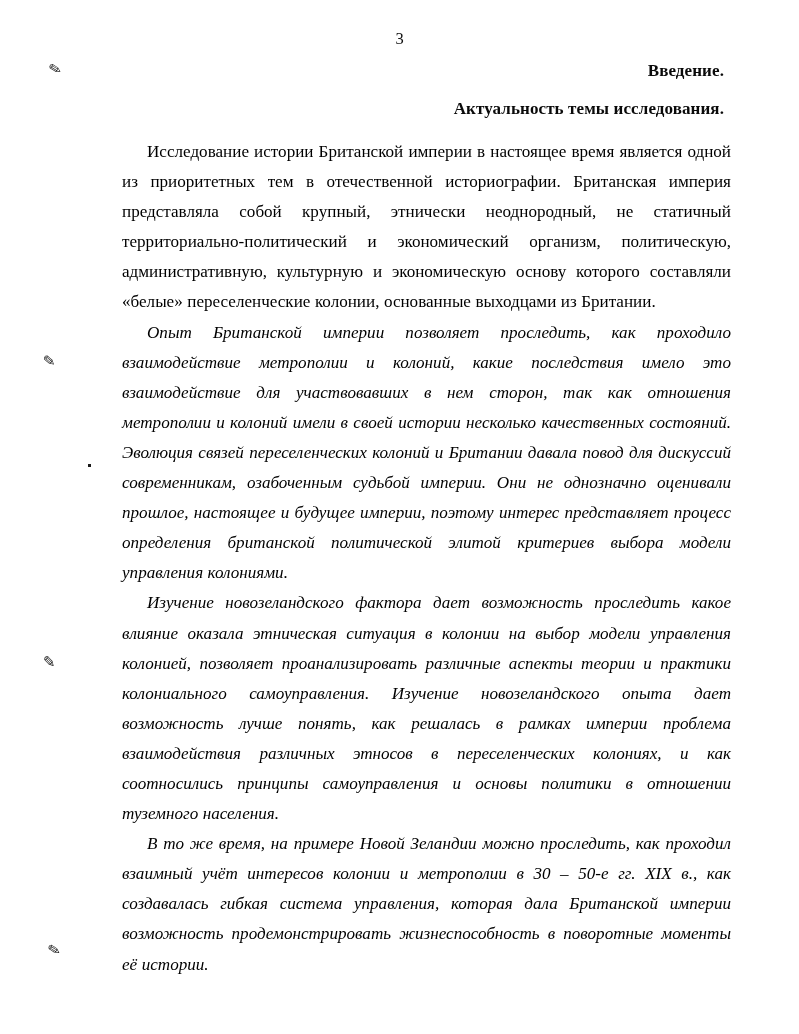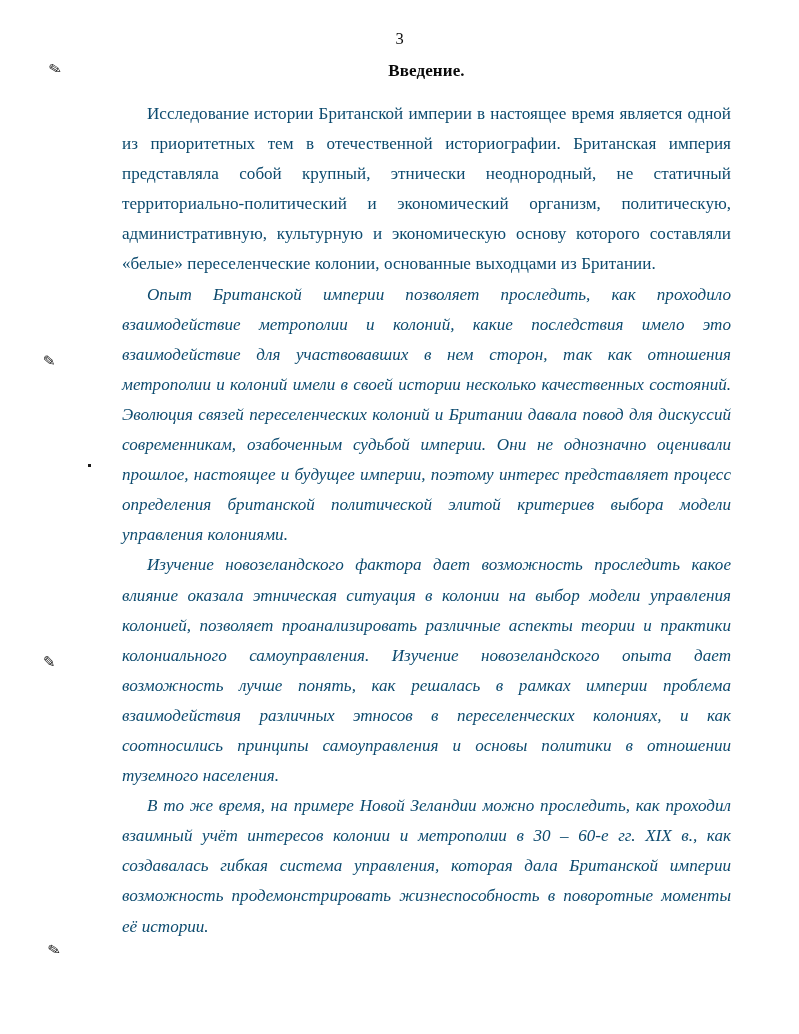--- a/index.html
+++ b/index.html
@@ -26,21 +26,21 @@
     line-height: 1;
     color: #111111;
   }
   .content {
     position: absolute;
     left: 122px;
     top: 58px;
     width: 609px;
   }
   .heading {
-    text-align: center;
+    text-align: right;
     font-weight: bold;
     font-size: 17px;
     line-height: 1.0;
     margin: 7px;
     color: #0a0a0a;
     letter-spacing: 0.1px;
   }
   .heading-main {
     margin-top: 4px;
   }
@@ -50,21 +50,21 @@
   .body-block {
     margin-top: 20px;
   }
   p.para {
     margin: 0;
     text-align: justify;
     text-justify: inter-word;
     text-indent: 25px;
     font-size: 17.1px;
     line-height: 30.1px;
-    color: #0c4a6e;
+    color: #000000;
     hyphens: none;
     word-spacing: 0.2px;
   }
   p.para + p.para {
     margin-top: 0;
     font-style: italic;
   }
   
   .artifact {
     position: absolute;
@@ -90,26 +90,27 @@
 <body>
 
 <div class="page">
 
   <div class="page-number">3</div>
 
   <div class="content">
 
     <div class="heading heading-main">Введение.</div>
 
+    <div class="heading heading-sub">Актуальность темы исследования.</div>
 
     <div class="body-block">
       <p class="para">Исследование истории Британской империи в настоящее время является одной из приоритетных тем в отечественной историографии. Британская империя представляла собой крупный, этнически неоднородный, не статичный территориально-политический и экономический организм, политическую, административную, культурную и экономическую основу которого составляли «белые» переселенческие колонии, основанные выходцами из Британии.</p>
       <p class="para">Опыт Британской империи позволяет проследить, как проходило взаимодействие метрополии и колоний, какие последствия имело это взаимодействие для участвовавших в нем сторон, так как отношения метрополии и колоний имели в своей истории несколько качественных состояний. Эволюция связей переселенческих колоний и Британии давала повод для дискуссий современникам, озабоченным судьбой империи. Они не однозначно оценивали прошлое, настоящее и будущее империи, поэтому интерес представляет процесс определения британской политической элитой критериев выбора модели управления колониями.</p>
       <p class="para">Изучение новозеландского фактора дает возможность проследить какое влияние оказала этническая ситуация в колонии на выбор модели управления колонией, позволяет проанализировать различные аспекты теории и практики колониального самоуправления. Изучение новозеландского опыта дает возможность лучше понять, как решалась в рамках империи проблема взаимодействия различных этносов в переселенческих колониях, и как соотносились принципы самоуправления и основы политики в отношении туземного населения.</p>
-      <p class="para">В то же время, на примере Новой Зеландии можно проследить, как проходил взаимный учёт интересов колонии и метрополии в 30 – 60-е гг. XIX в., как создавалась гибкая система управления, которая дала Британской империи возможность продемонстрировать жизнеспособность в поворотные моменты её истории.</p>
+      <p class="para">В то же время, на примере Новой Зеландии можно проследить, как проходил взаимный учёт интересов колонии и метрополии в 30 – 50-е гг. XIX в., как создавалась гибкая система управления, которая дала Британской империи возможность продемонстрировать жизнеспособность в поворотные моменты её истории.</p>
     </div>
 
   </div>
 
   <span class="artifact artifact-1">✎</span>
   <span class="artifact artifact-2">✎</span>
   <span class="artifact artifact-3">✎</span>
   <span class="artifact artifact-4">✎</span>
 
   <span class="speck"></span>

